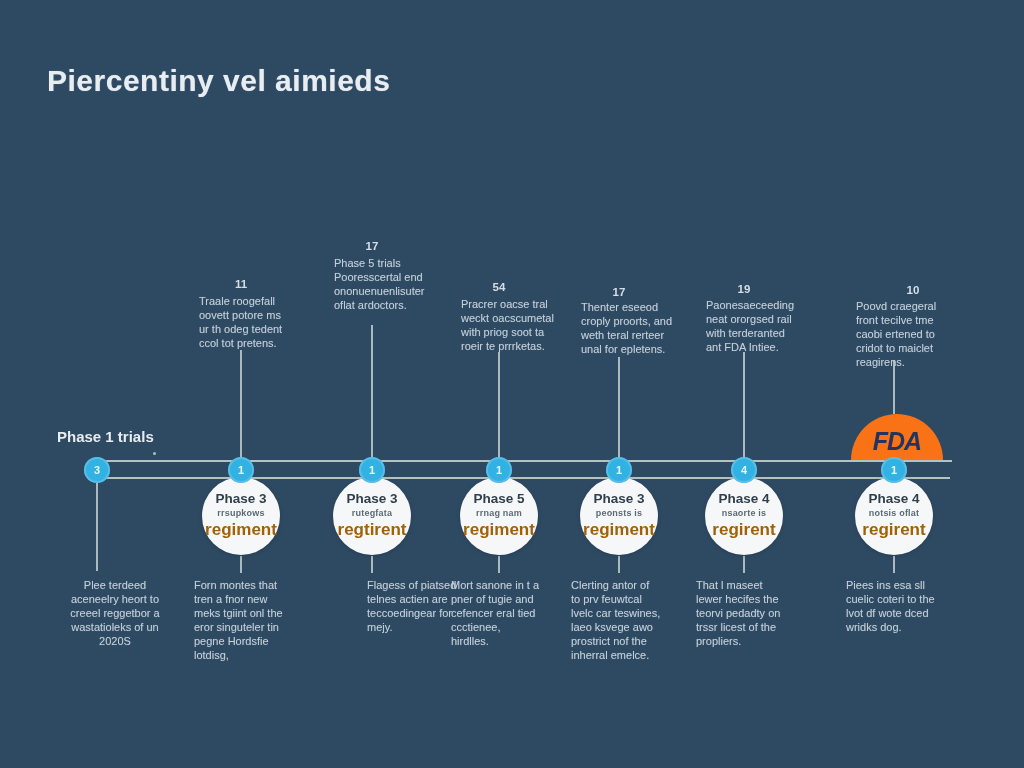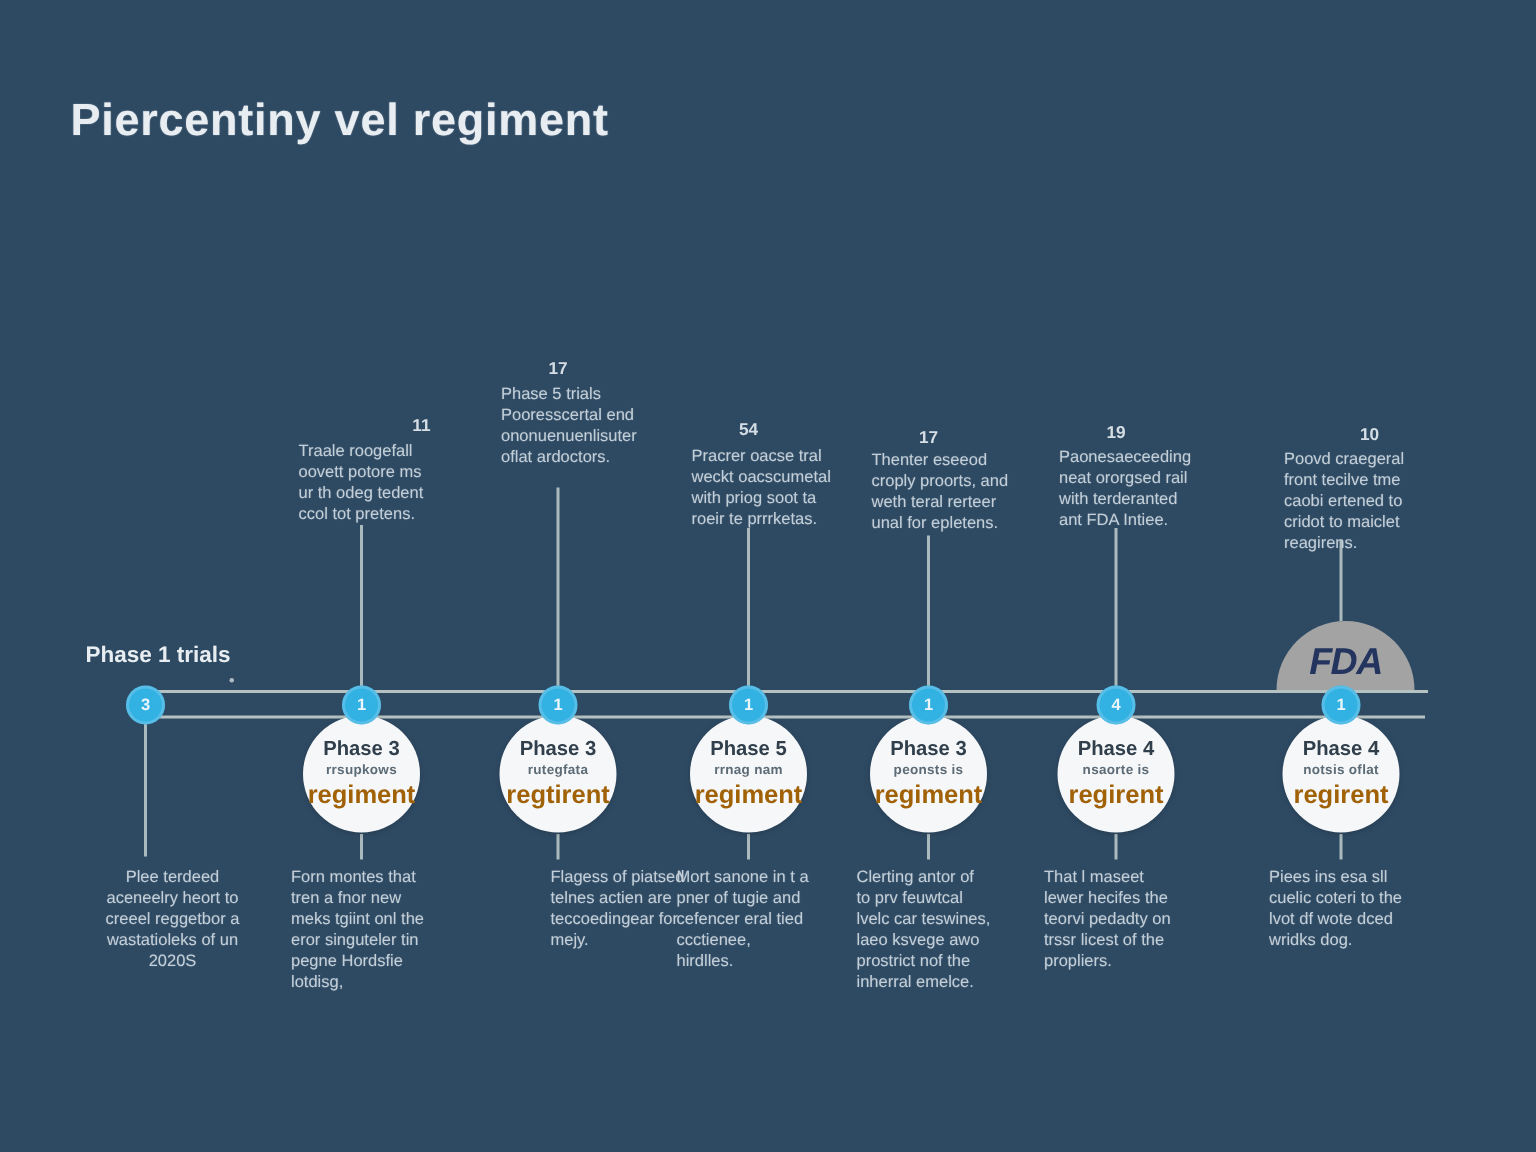--- a/index.html
+++ b/index.html
@@ -42,33 +42,33 @@
   .num{
     transform:translateX(-50%);
     font-size:11.5px;font-weight:700;color:#D5DEE4;text-align:right;z-index:2;
   }
   .blurb{
     font-size:11px;line-height:14px;color:#C3CFD8;
     white-space:pre-line;z-index:2;width:130px;
     text-shadow:0 0 1px rgba(195,207,216,.35);
   }
   .dome{
-    width:92px;height:46px;background:#a3a3a3;
+    width:92px;height:46px;background:#f97316;
     border-radius:92px 92px 0 0;z-index:2;
     display:flex;align-items:flex-end;justify-content:center;
   }
   .dome span{
     font-size:25px;font-weight:800;font-style:italic;color:#23355F;
     letter-spacing:-1px;line-height:1;margin-bottom:6px;
   }
 </style>
 </head>
 <body style="background: rgb(46, 74, 99);">
 
-<div class="abs page-title">Piercentiny vel regiment</div>
+<div class="abs page-title">Piercentiny vel aimieds</div>
 
 <div class="abs hline" style="left:97px;top:460px;width:855px;"></div>
 <div class="abs hline" style="left:97px;top:477px;width:853px;"></div>
 
 <div class="abs tl-label">Phase 1 trials</div>
 <div class="abs tl-label-dot"></div>
 
 <div class="abs vline" style="left:240px;top:350px;height:108px;"></div>
 <div class="abs vline" style="left:371px;top:325px;height:133px;"></div>
 <div class="abs vline" style="left:498px;top:352px;height:106px;"></div>
@@ -77,21 +77,21 @@
 <div class="abs vline" style="left:893px;top:360px;height:54px;"></div>
 
 <div class="abs vline" style="left:96px;top:479px;height:92px;"></div>
 <div class="abs vline" style="left:240px;top:556px;height:17px;"></div>
 <div class="abs vline" style="left:371px;top:556px;height:17px;"></div>
 <div class="abs vline" style="left:498px;top:556px;height:17px;"></div>
 <div class="abs vline" style="left:618px;top:556px;height:17px;"></div>
 <div class="abs vline" style="left:743px;top:556px;height:17px;"></div>
 <div class="abs vline" style="left:893px;top:556px;height:17px;"></div>
 
-<div class="abs num" style="left:241px;top:278px;margin-left:40px;">11</div>
+<div class="abs num" style="left:241px;top:278px;">11</div>
 <div class="abs num" style="left:372px;top:240px;">17</div>
 <div class="abs num" style="left:499px;top:281px;">54</div>
 <div class="abs num" style="left:619px;top:286px;">17</div>
 <div class="abs num" style="left:744px;top:283px;">19</div>
 <div class="abs num" style="left:869px;top:284px;margin-left:44px;">10</div>
 
 <div class="abs blurb" style="left:199px;top:294px;">Traale roogefall
 oovett potore ms
 ur th odeg tedent
 ccol tot pretens.</div>

